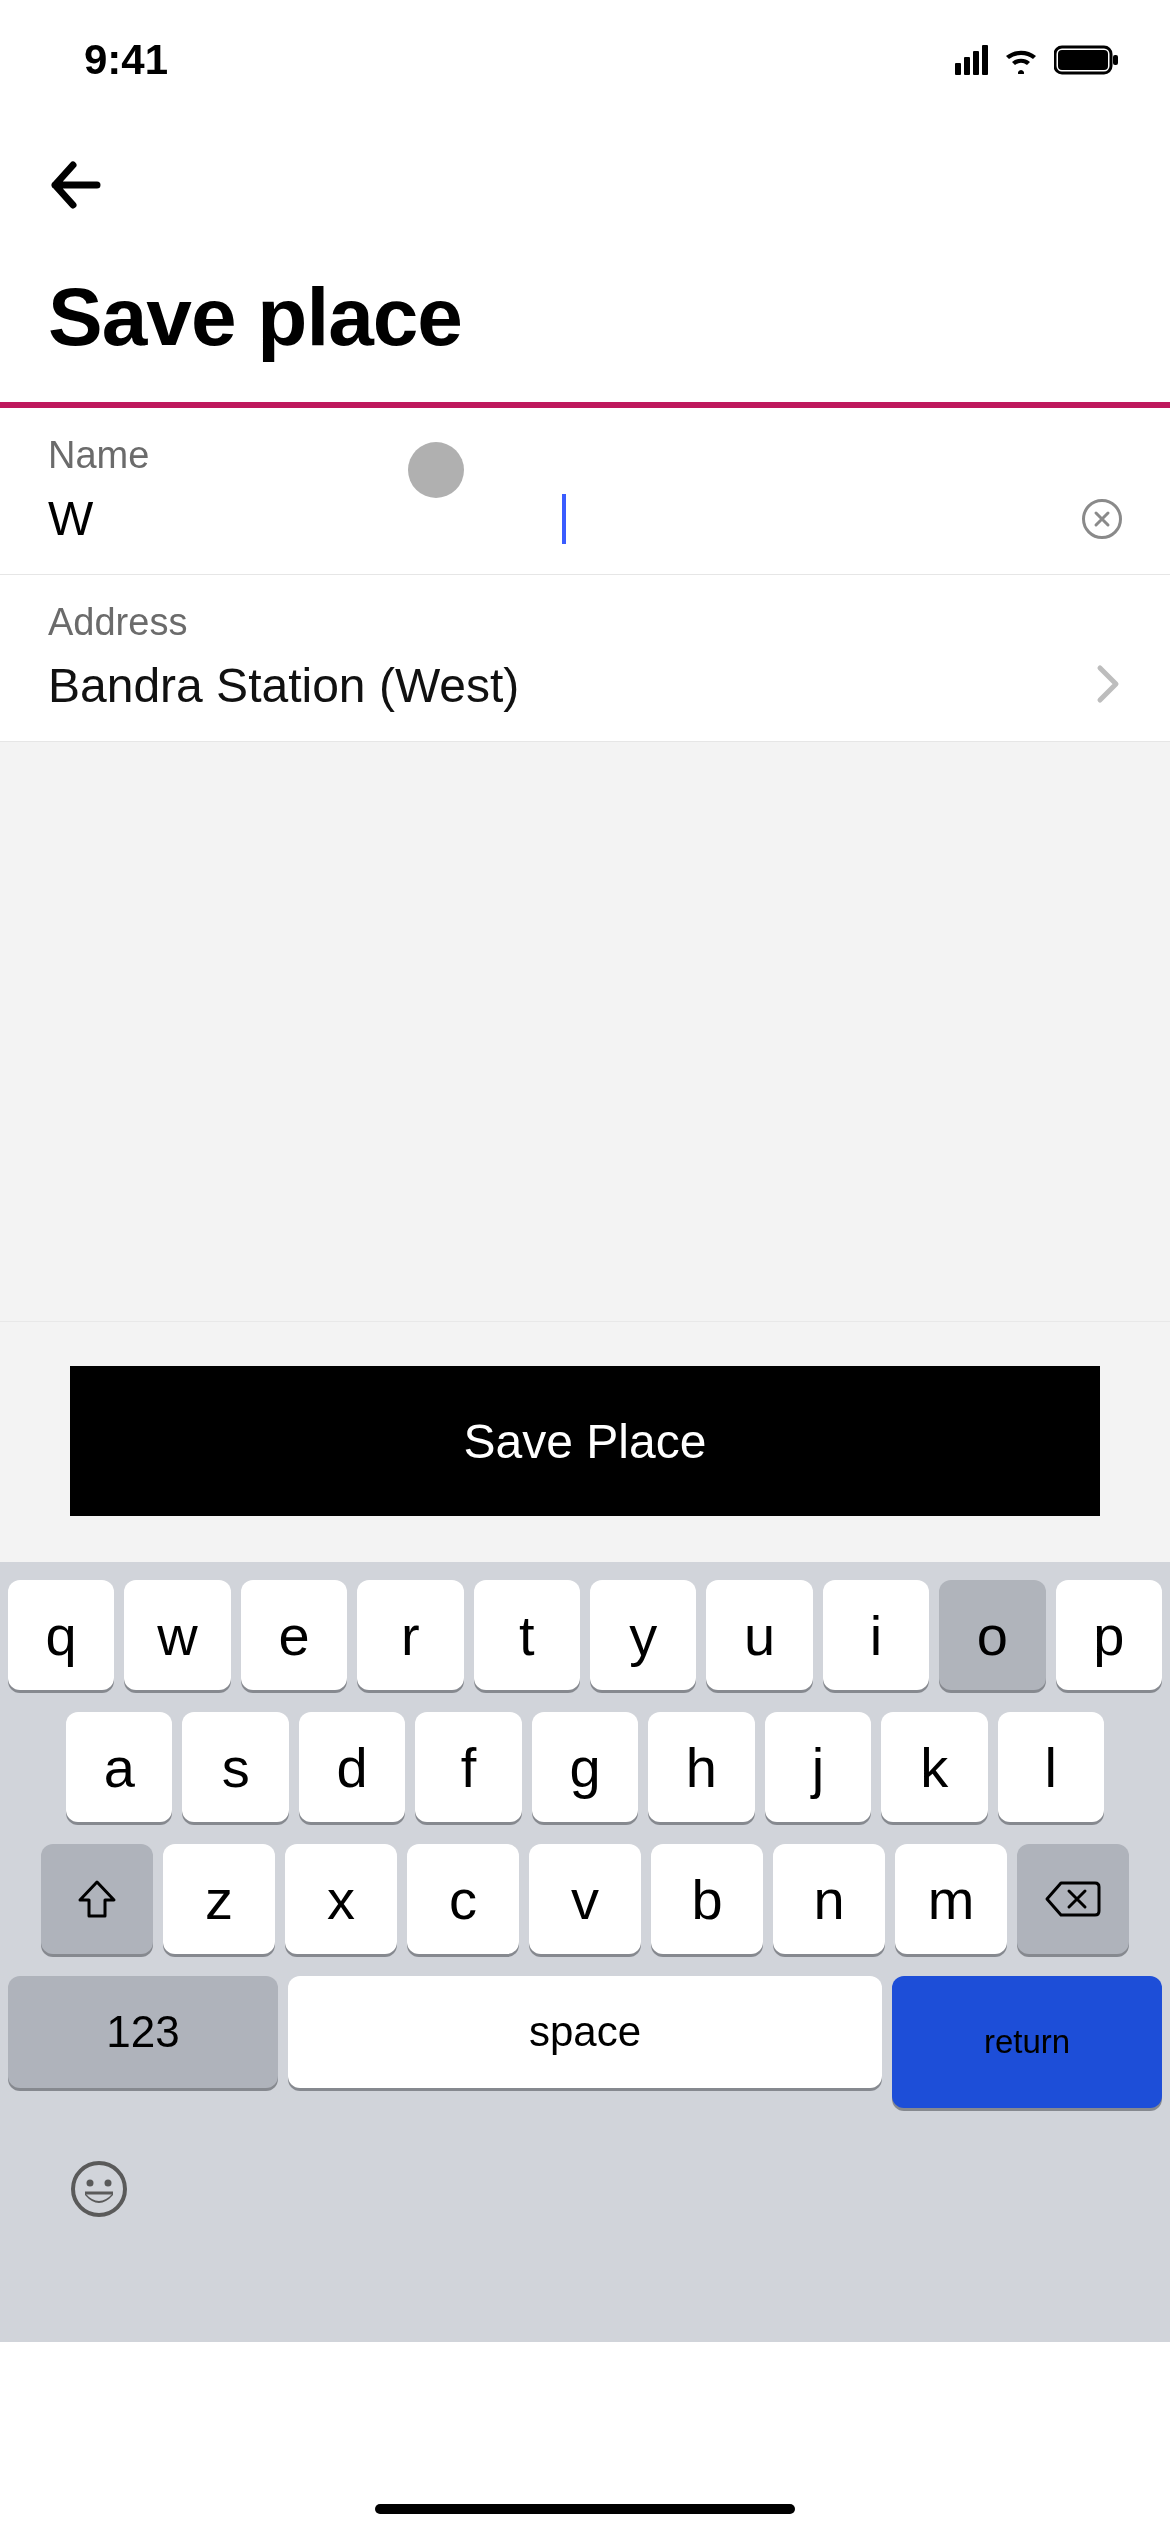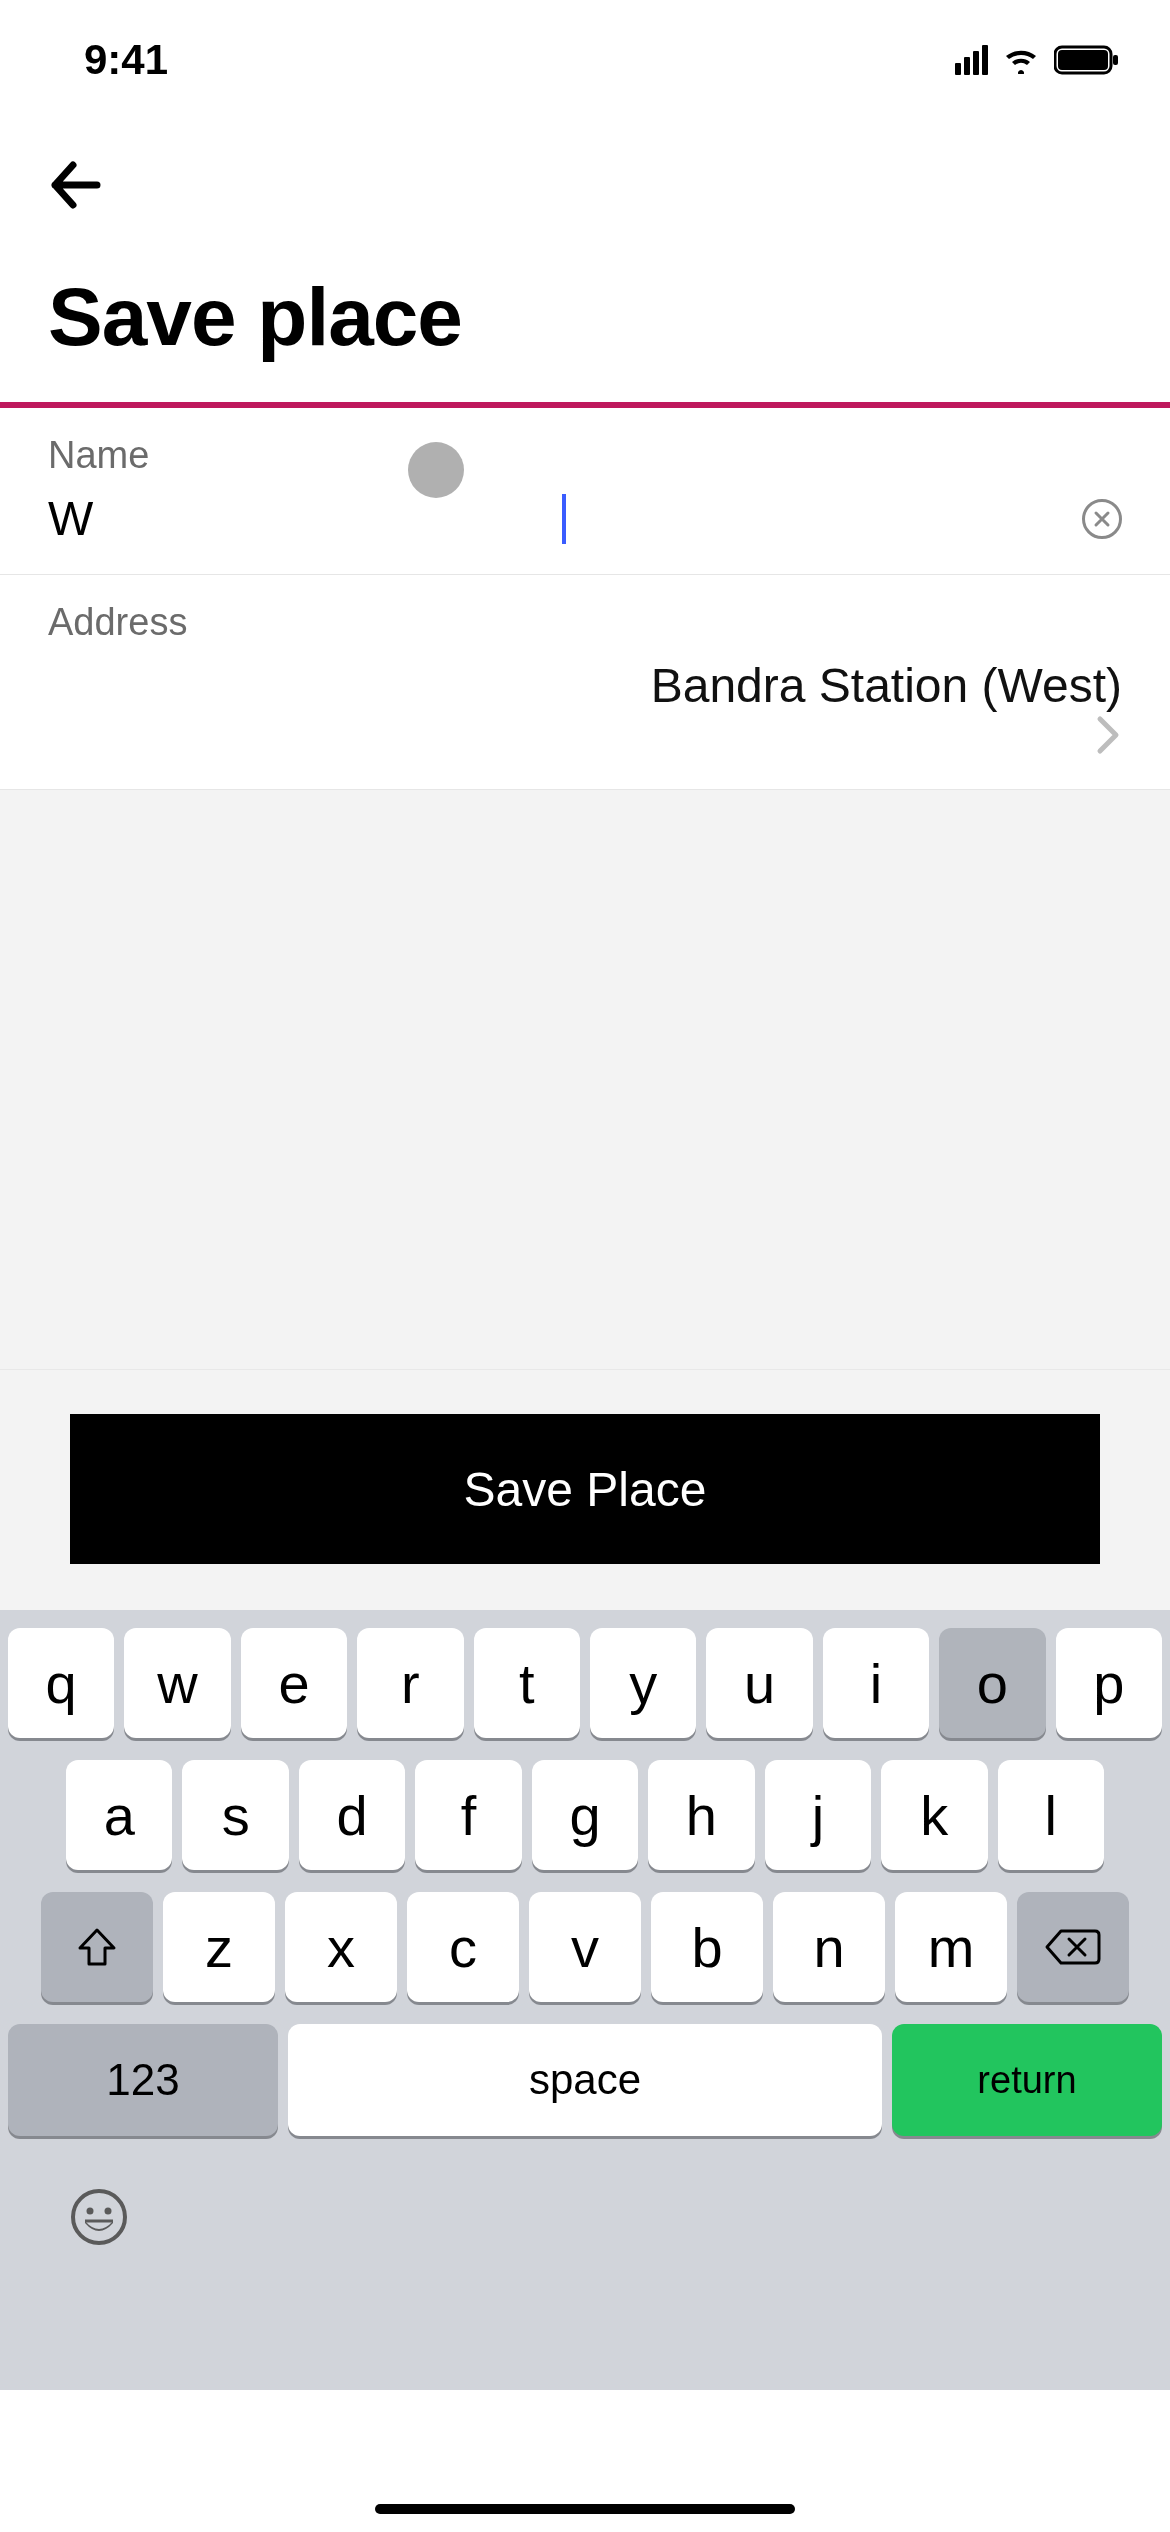--- a/index.html
+++ b/index.html
@@ -22,21 +22,21 @@
     .form-area { border-top: 6px solid #be185d; }
     .form-row { padding: 26px 48px 28px 48px; border-bottom: 1px solid #e6e6e6; position: relative; background:#fff; }
     .field-label { font-size: 38px; color: #6b6b6b; margin-bottom: 14px; }
     .name-input-wrap { display: flex; align-items: center; }
     .name-input { font-size: 48px; border: none; outline: none; flex: 1; background: transparent; color: #000; letter-spacing: 1px; }
     .cursor { display:inline-block; width:4px; height:50px; background:#3a5cff; margin-left:-2px; vertical-align:middle; }
     .clear-btn { width: 40px; height: 40px; border-radius: 50%; border: 3px solid #8a8a8a; display: flex; align-items: center; justify-content: center; color:#8a8a8a; }
     .clear-btn svg { display:block; }
     .touch-dot { position:absolute; top:34px; left:408px; width:56px; height:56px; border-radius:50%; background:#b0b0b0; }
 
-    .address-value { display:flex; align-items:flex-end; justify-content:space-between;flex-direction:column; }
+    .address-value { display:flex; align-items:center; justify-content:space-between; }
     .address-text { font-size: 48px; color: #111; }
     .chevron { color:#bdbdbd; }
 
     
     .gap-area { background:#f3f3f3; height:580px; border-bottom:1px solid #e8e8e8; }
     .cta-area { background:#f3f3f3; padding: 44px 70px 46px 70px; }
     .save-btn { width:100%; height:150px; background:#000; color:#fff; font-size:48px; font-weight:500; display:flex; align-items:center; justify-content:center; border:none; }
 
     
     .keyboard { background:#d1d4da; padding: 18px 8px 0 8px; height: 780px; }
@@ -45,21 +45,21 @@
     .key.pressed { background:#b0b4bb; }
     .row1 .key { flex:1; max-width:112px; }
     .row2 { padding: 0 58px; }
     .row2 .key { flex:1; max-width:112px; }
     .row3 .key { flex:1; max-width:112px; }
     .key-mod { background:#afb3bb; flex: 0 0 146px; max-width:none; }
     .key-mod.shift svg, .key-mod.bksp svg { display:block; }
     .row4 { margin-top:4px; }
     .key-123 { background:#afb3bb; color:#000; font-size:44px; flex:0 0 270px; max-width:none; height:112px; }
     .key-space { background:#fff; font-size:42px; height:112px; flex:1; max-width:none; }
-    .key-return { background:#22c55e; font-size:38px; flex:0 0 270px; max-width:none; height:112px; }
+    .key-return { background:#1d4ed8; font-size:33px; flex:0 0 270px; max-width:none; height:132px; }
     .emoji-row { display:flex; padding: 24px 56px; }
     .emoji-btn { width:70px; height:70px; display:flex; align-items:center; justify-content:center; }
 
     
     .home-ind { position:absolute; bottom:18px; left:50%; transform:translateX(-50%); width:420px; height:10px; background:#000; border-radius:20px; }
   </style>
 </head>
 <body>
 
 <div class="status-bar">

